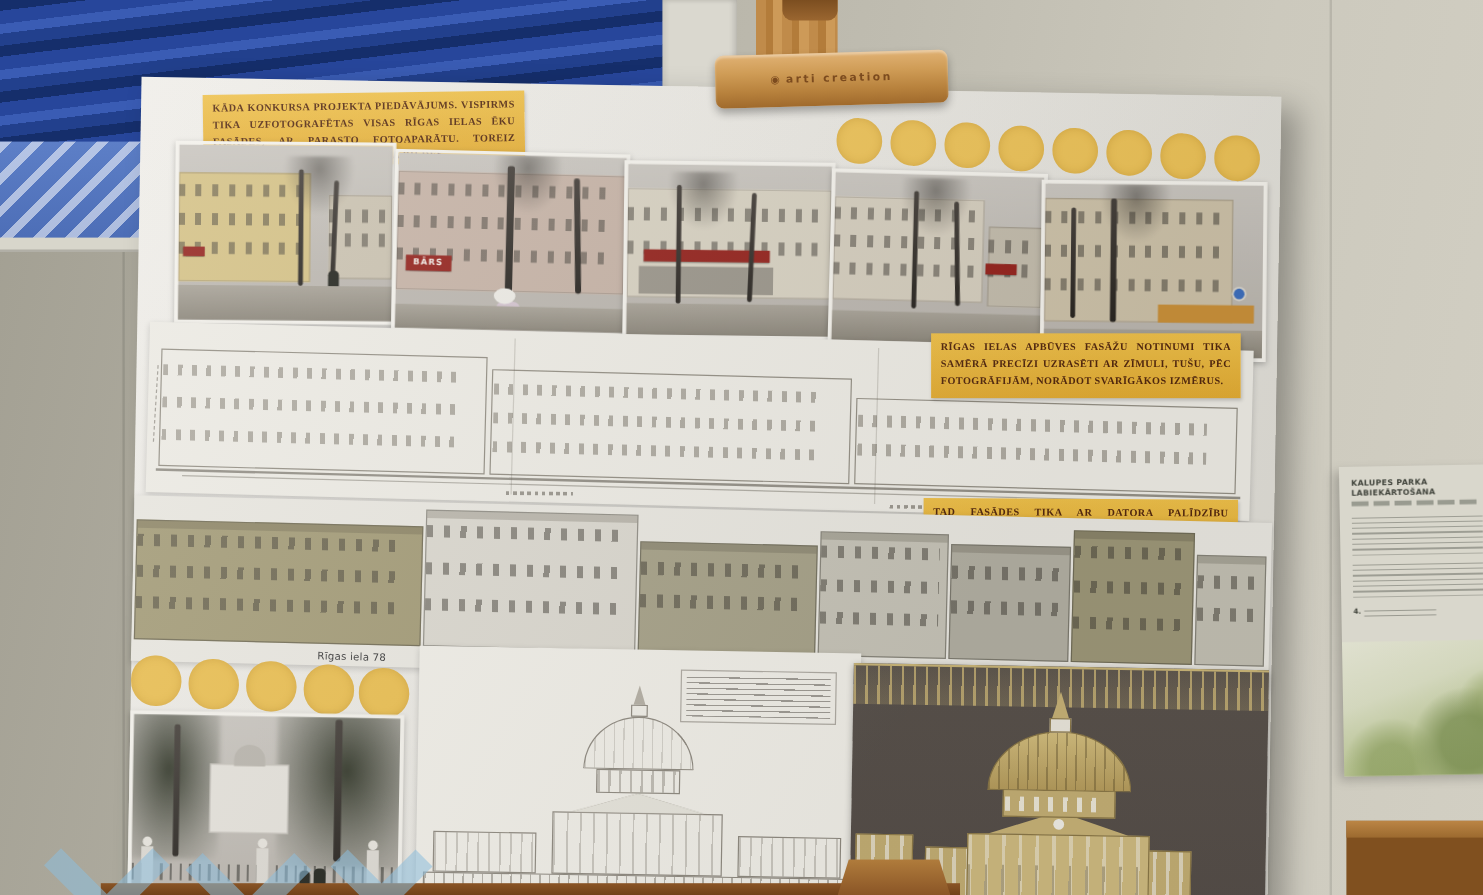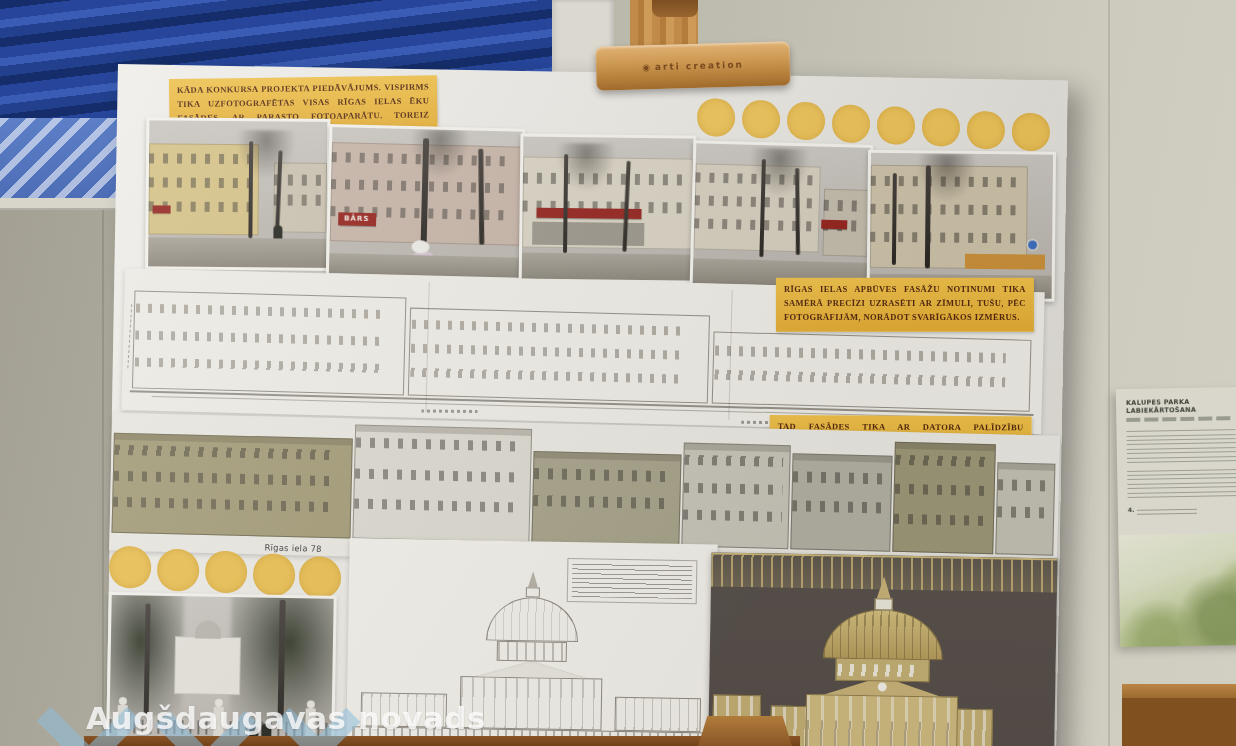--- a/index.html
+++ b/index.html
@@ -419,15 +419,14 @@
     <div class="sp-par" style="height:28px"></div>
     <div class="sp-item"><span>4.</span> <span class="sp-itemlines"></span></div>
     <div class="sp-map"></div>
   </div>
 
   <div class="wm-logo">
     <i class="chev c1"></i>
       <i class="chev c2"></i>
       <i class="chev c3"></i>
   </div>
-  <div class="watermark">Augšdaugavas novads</div>
 
 </div>
 
 </body></html>

